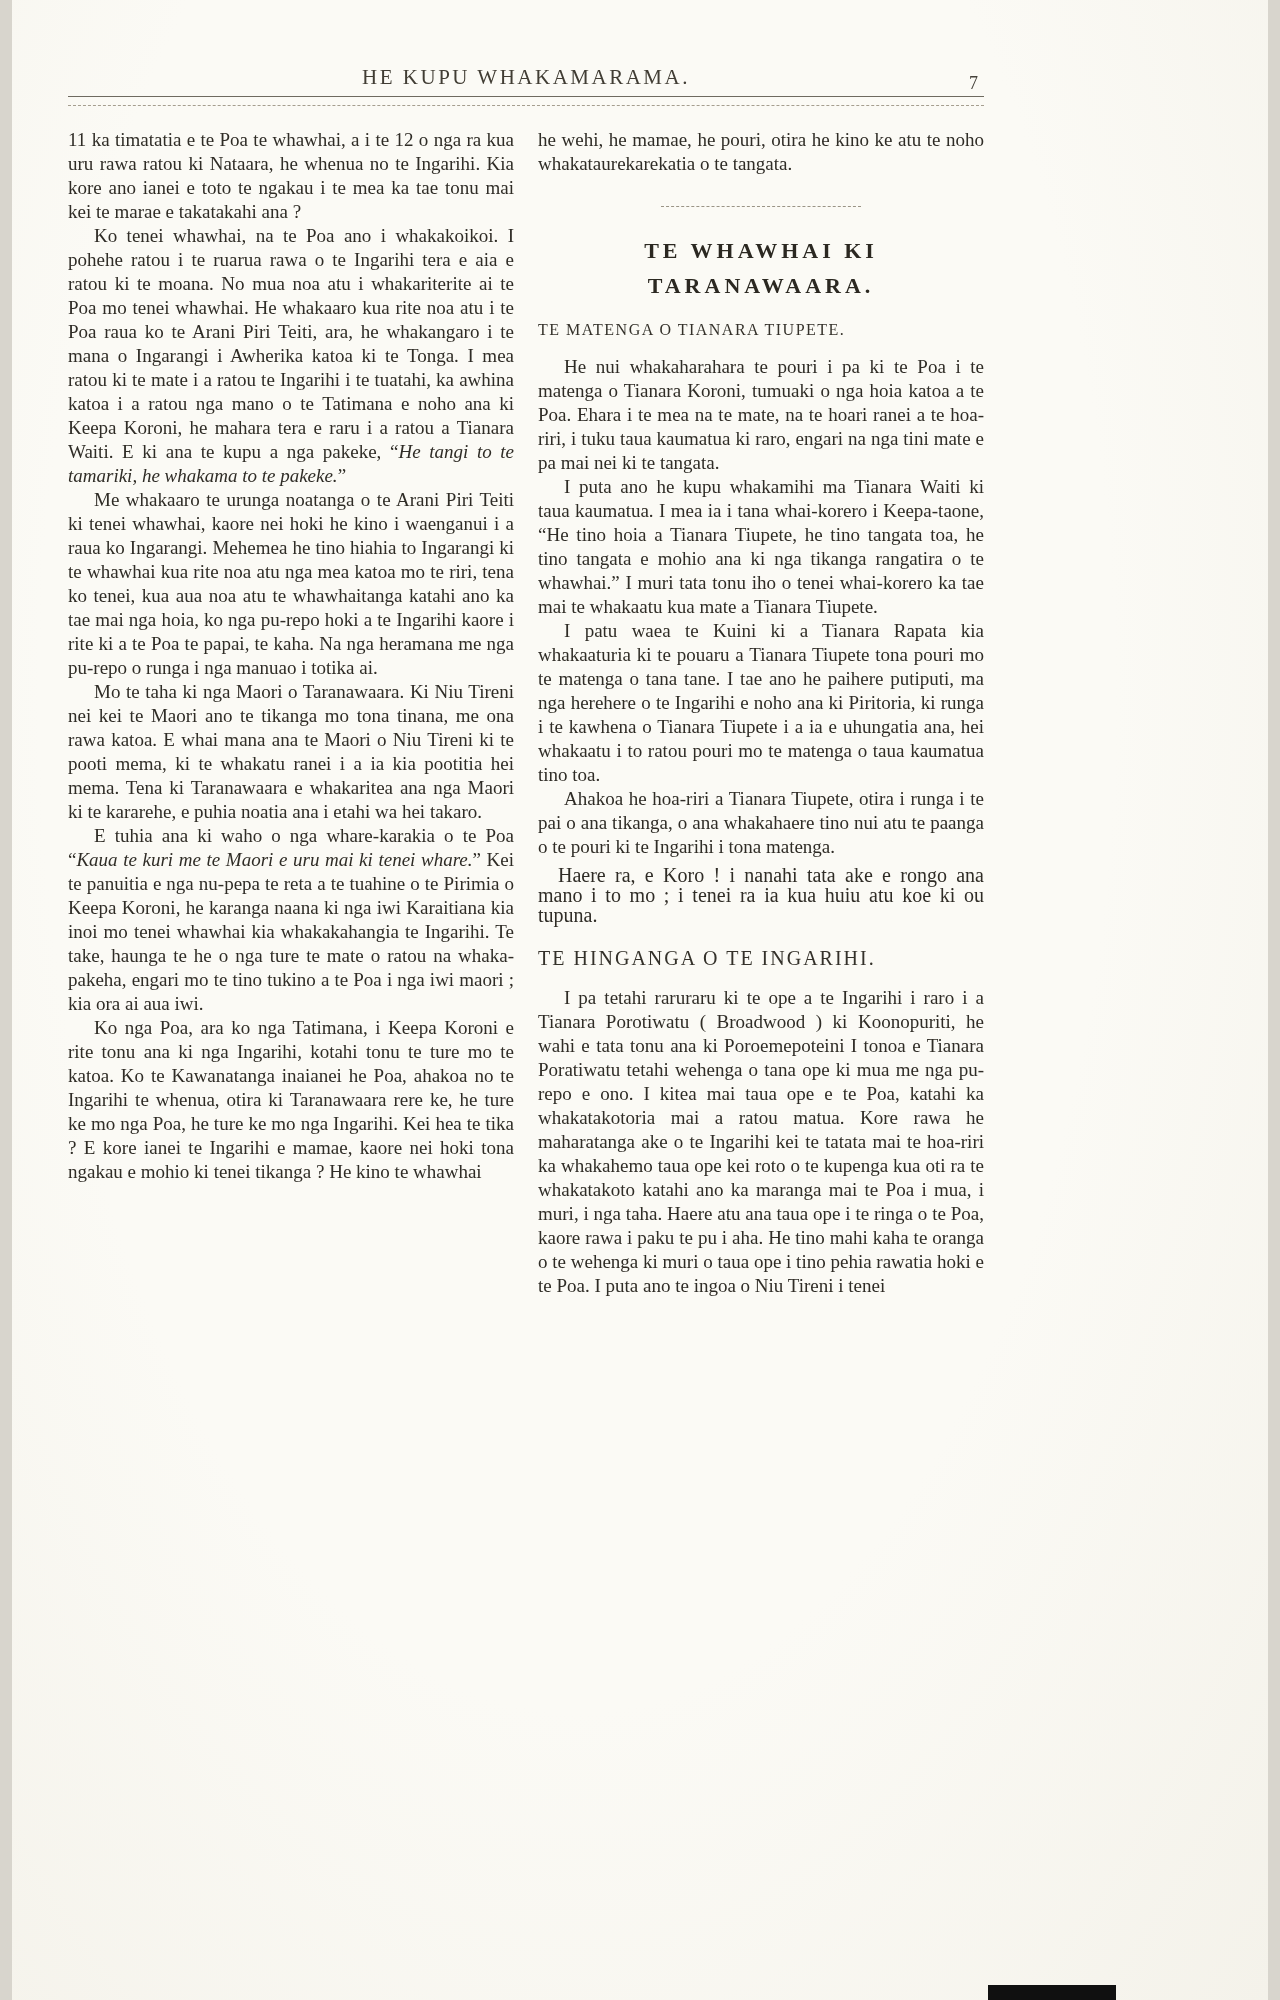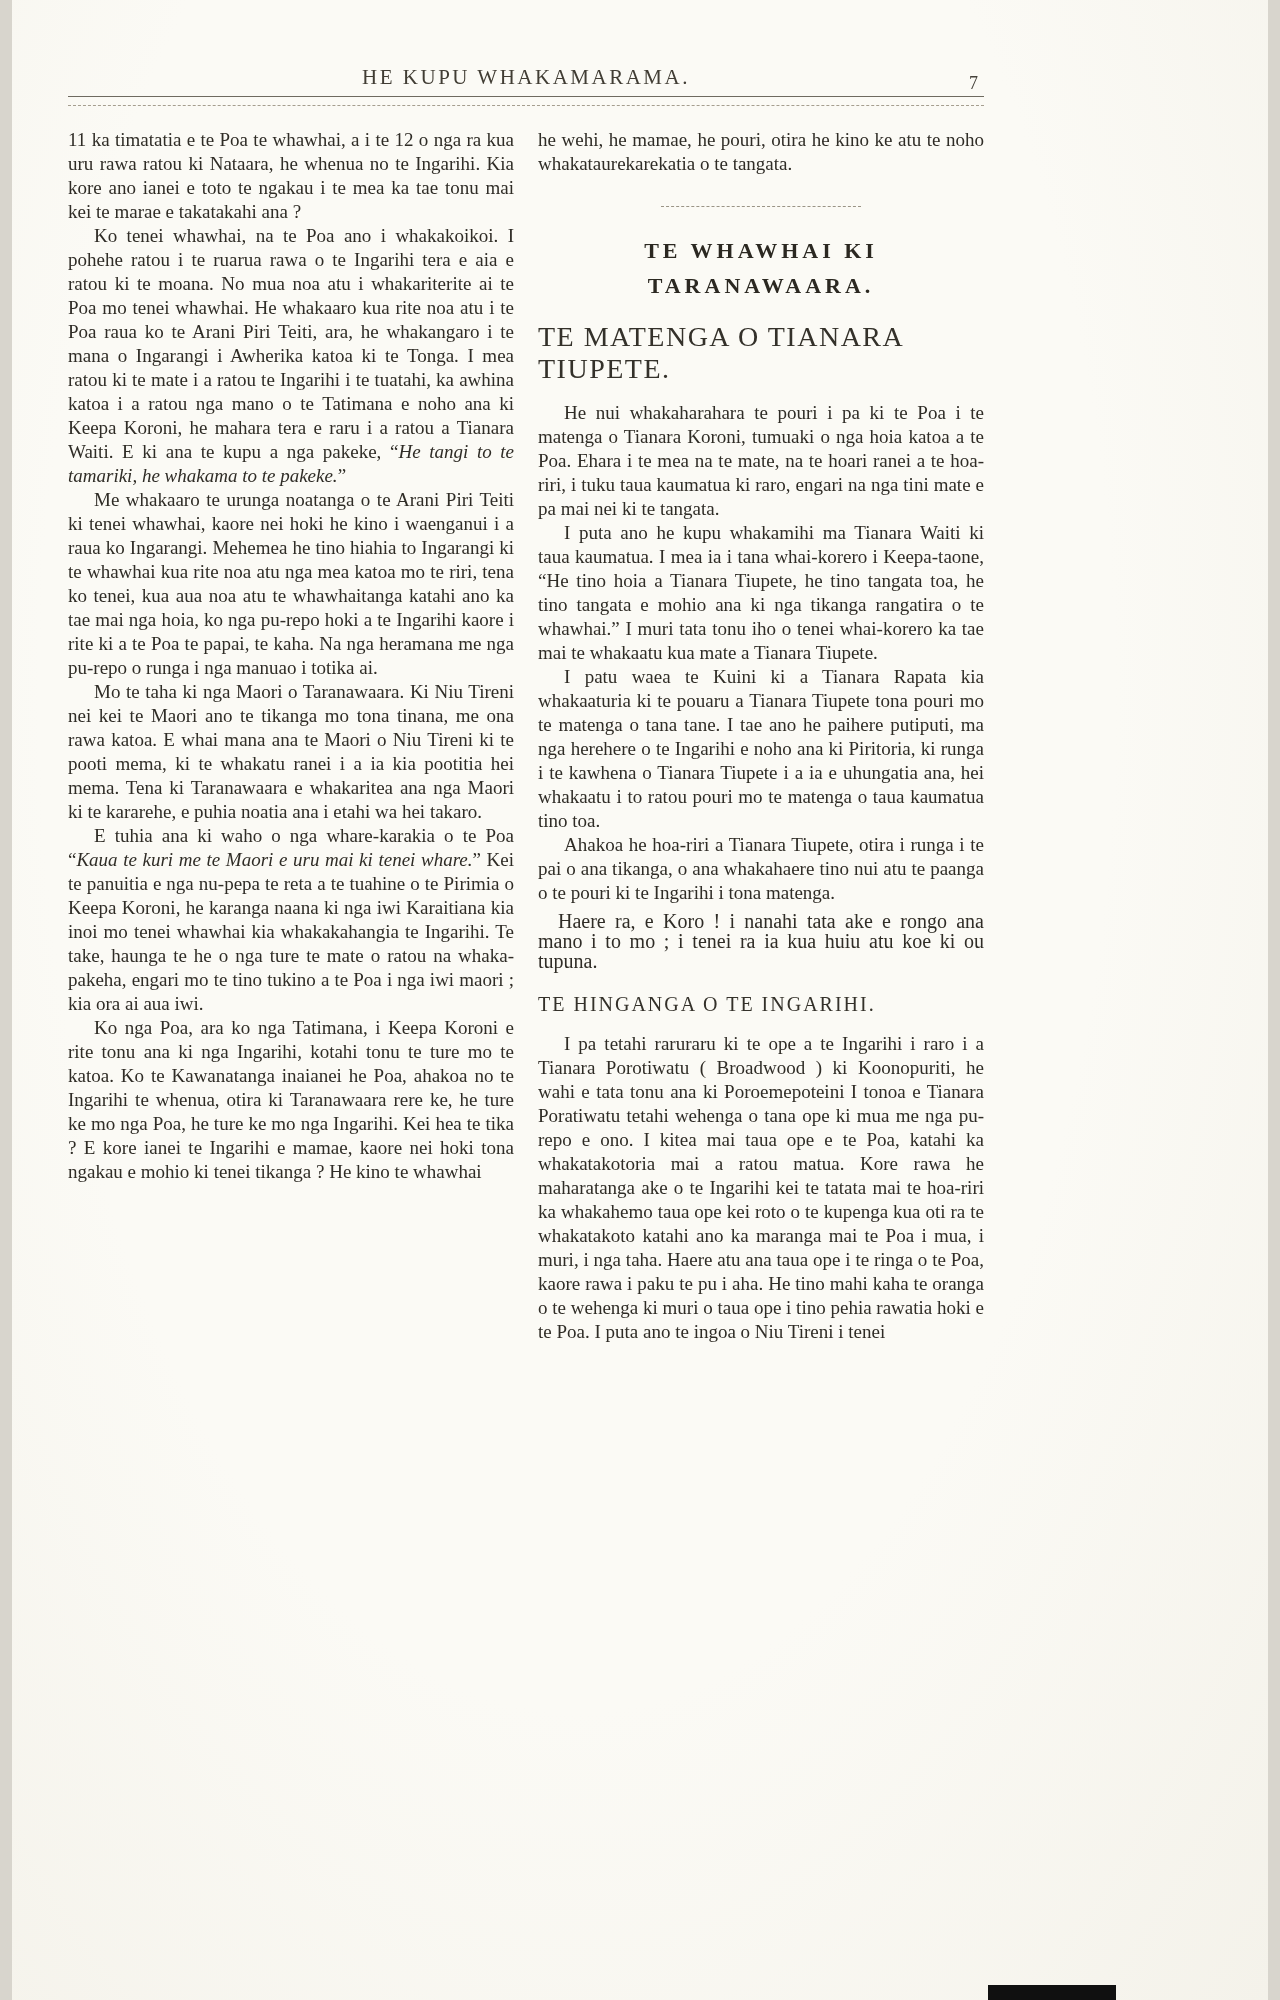--- a/index.html
+++ b/index.html
@@ -27,21 +27,21 @@
   p.para{margin:0;font-size:19px;line-height:24px;text-align:justify;}
   p.indent{text-indent:26px;}
   .seg-italic{font-style:italic;}
   
   .section-divider{width:200px;margin:30px auto 26px;height:0;border-top:1px dashed #9a9486;}
   .article-title{
     text-align:center;font-weight:bold;font-size:22px;line-height:35px;
     letter-spacing:4px;color:#2b2821;margin:0 0 18px 0;
   }
   .article-subtitle{
-    font-size:28px;letter-spacing:1.5px;margin:0 0 16px 0;font-weight:normal;color:#34312a;
+    font-size:16px;letter-spacing:1.5px;margin:0 0 16px 0;font-weight:normal;color:#34312a;
   }
   .footnote{margin:6px 0 0 0;font-size:20px;line-height:20px;text-align:justify;text-indent:20px;}
   p.closing{margin-top:10px;}
   .article2-title{
     font-size:20px;letter-spacing:2px;font-weight:normal;color:#34312a;
     margin:22px 0 16px 0;
   }
   .scan-artifact{position:absolute;right:152px;bottom:0;width:128px;height:15px;background:#101010;}
 </style>
 </head>

